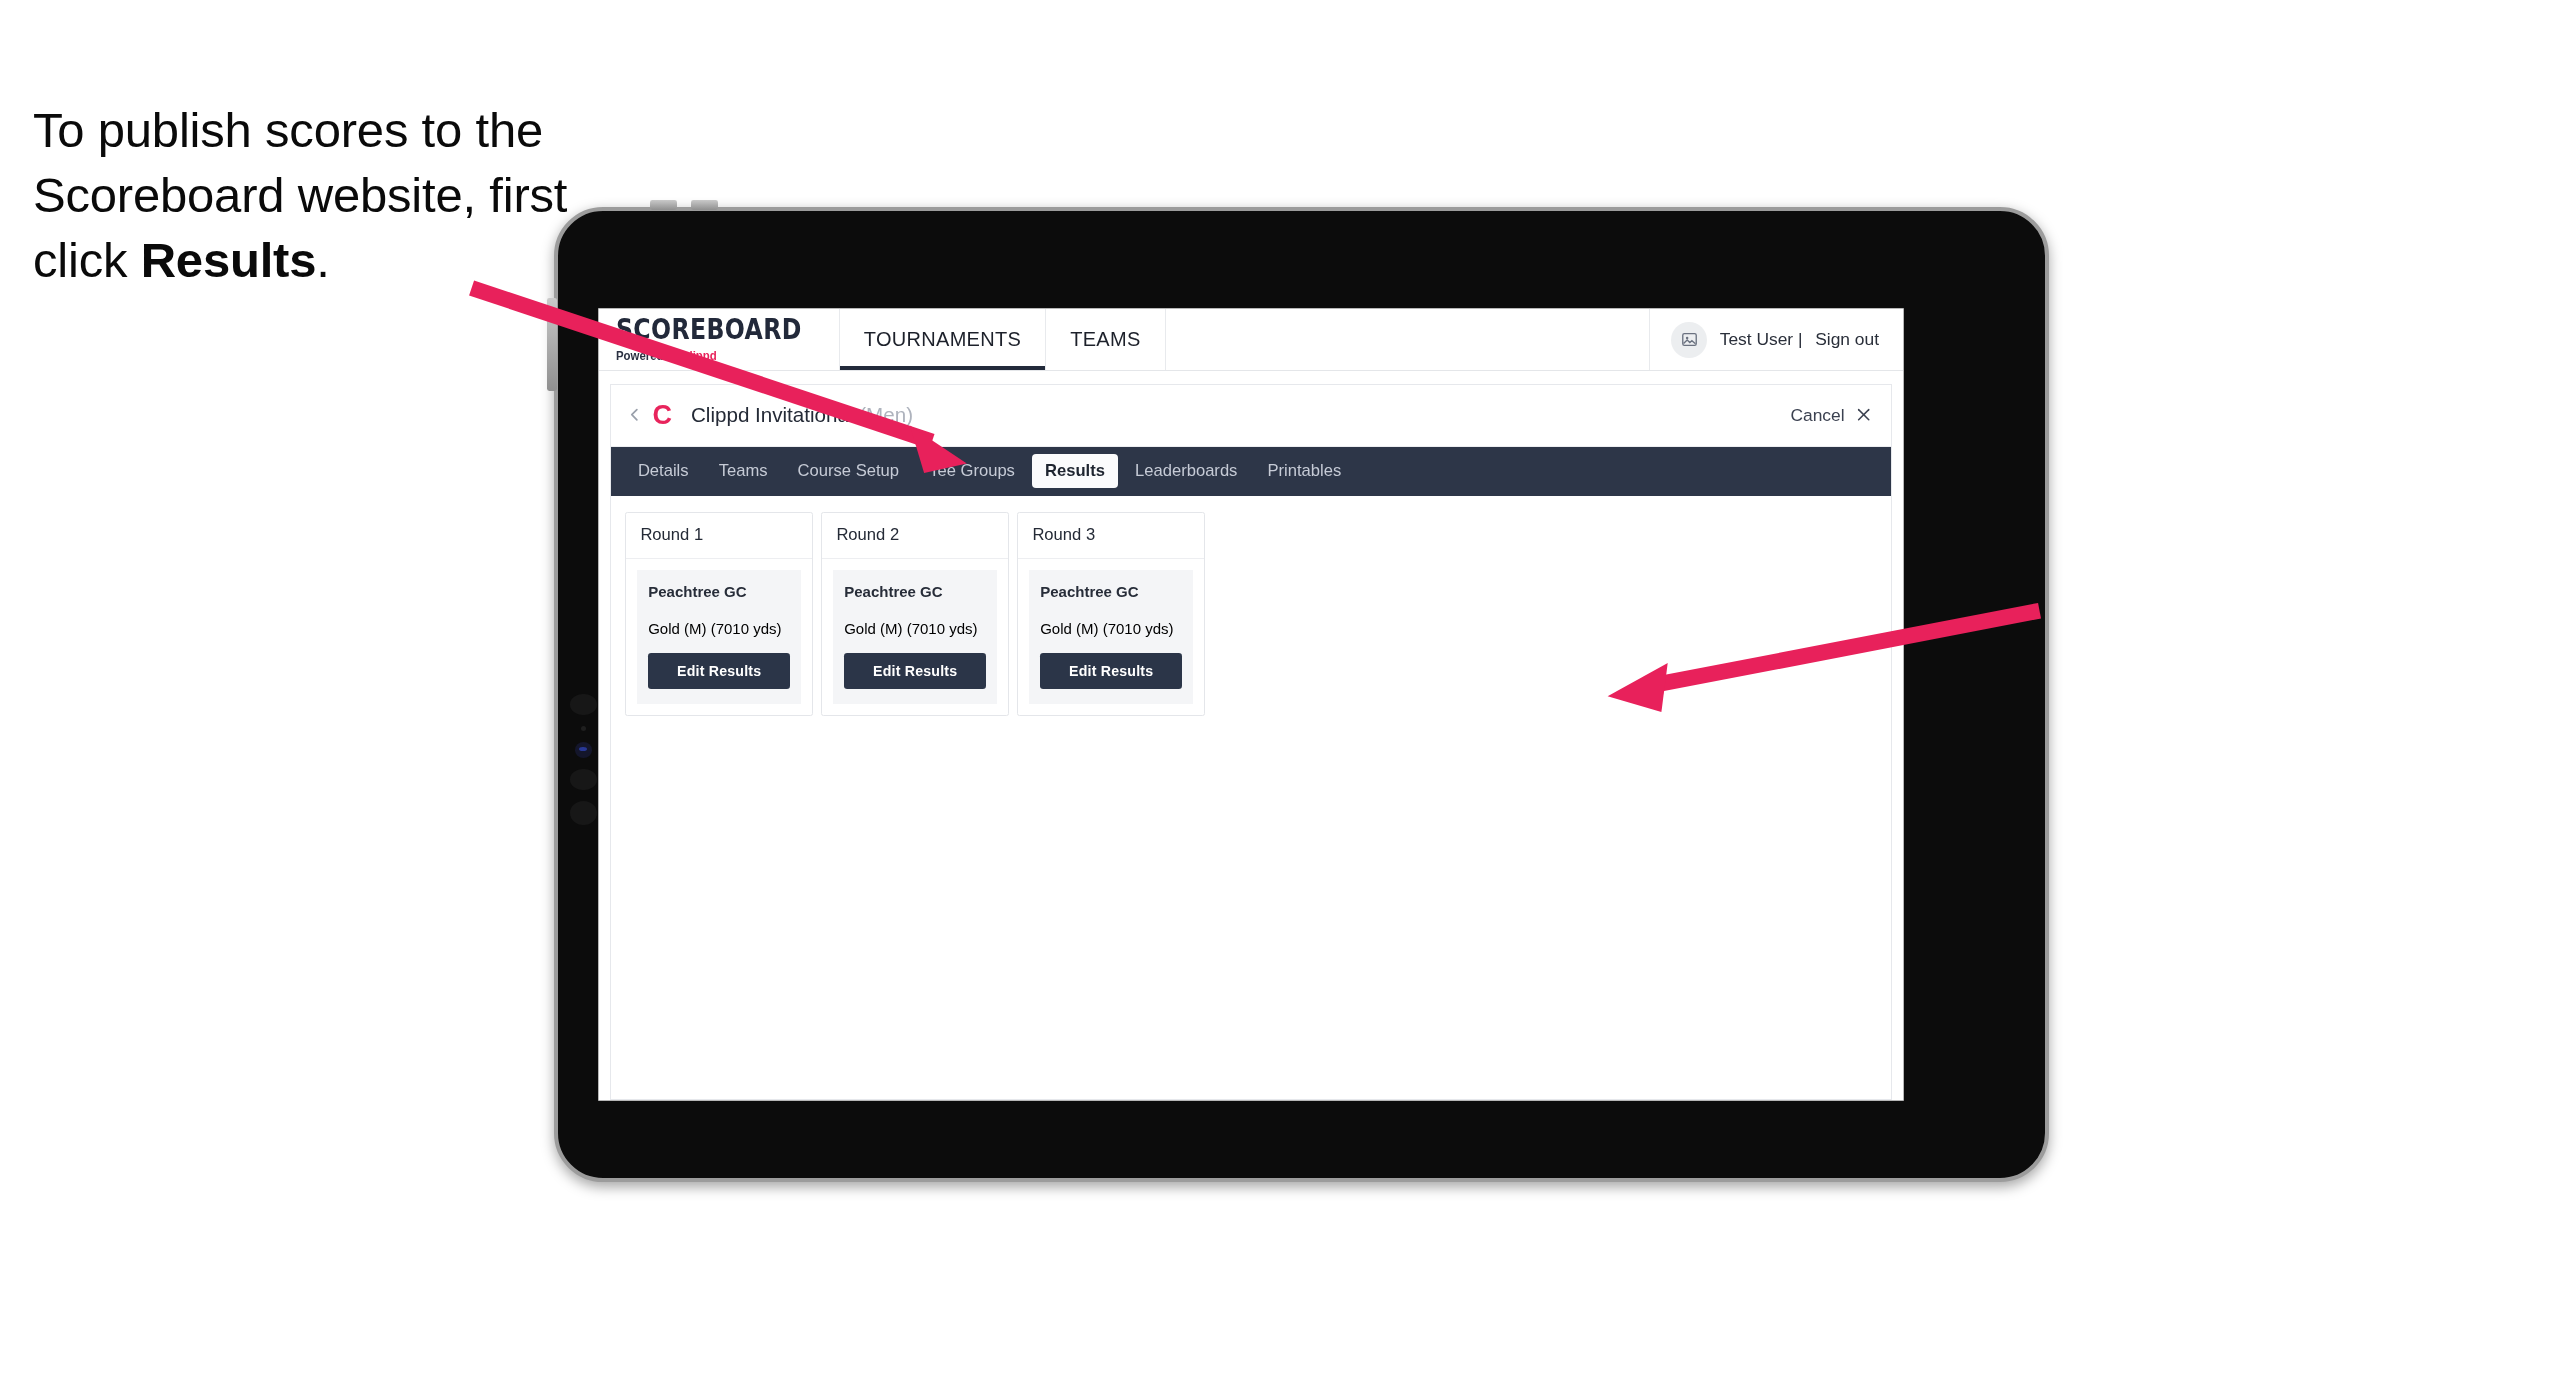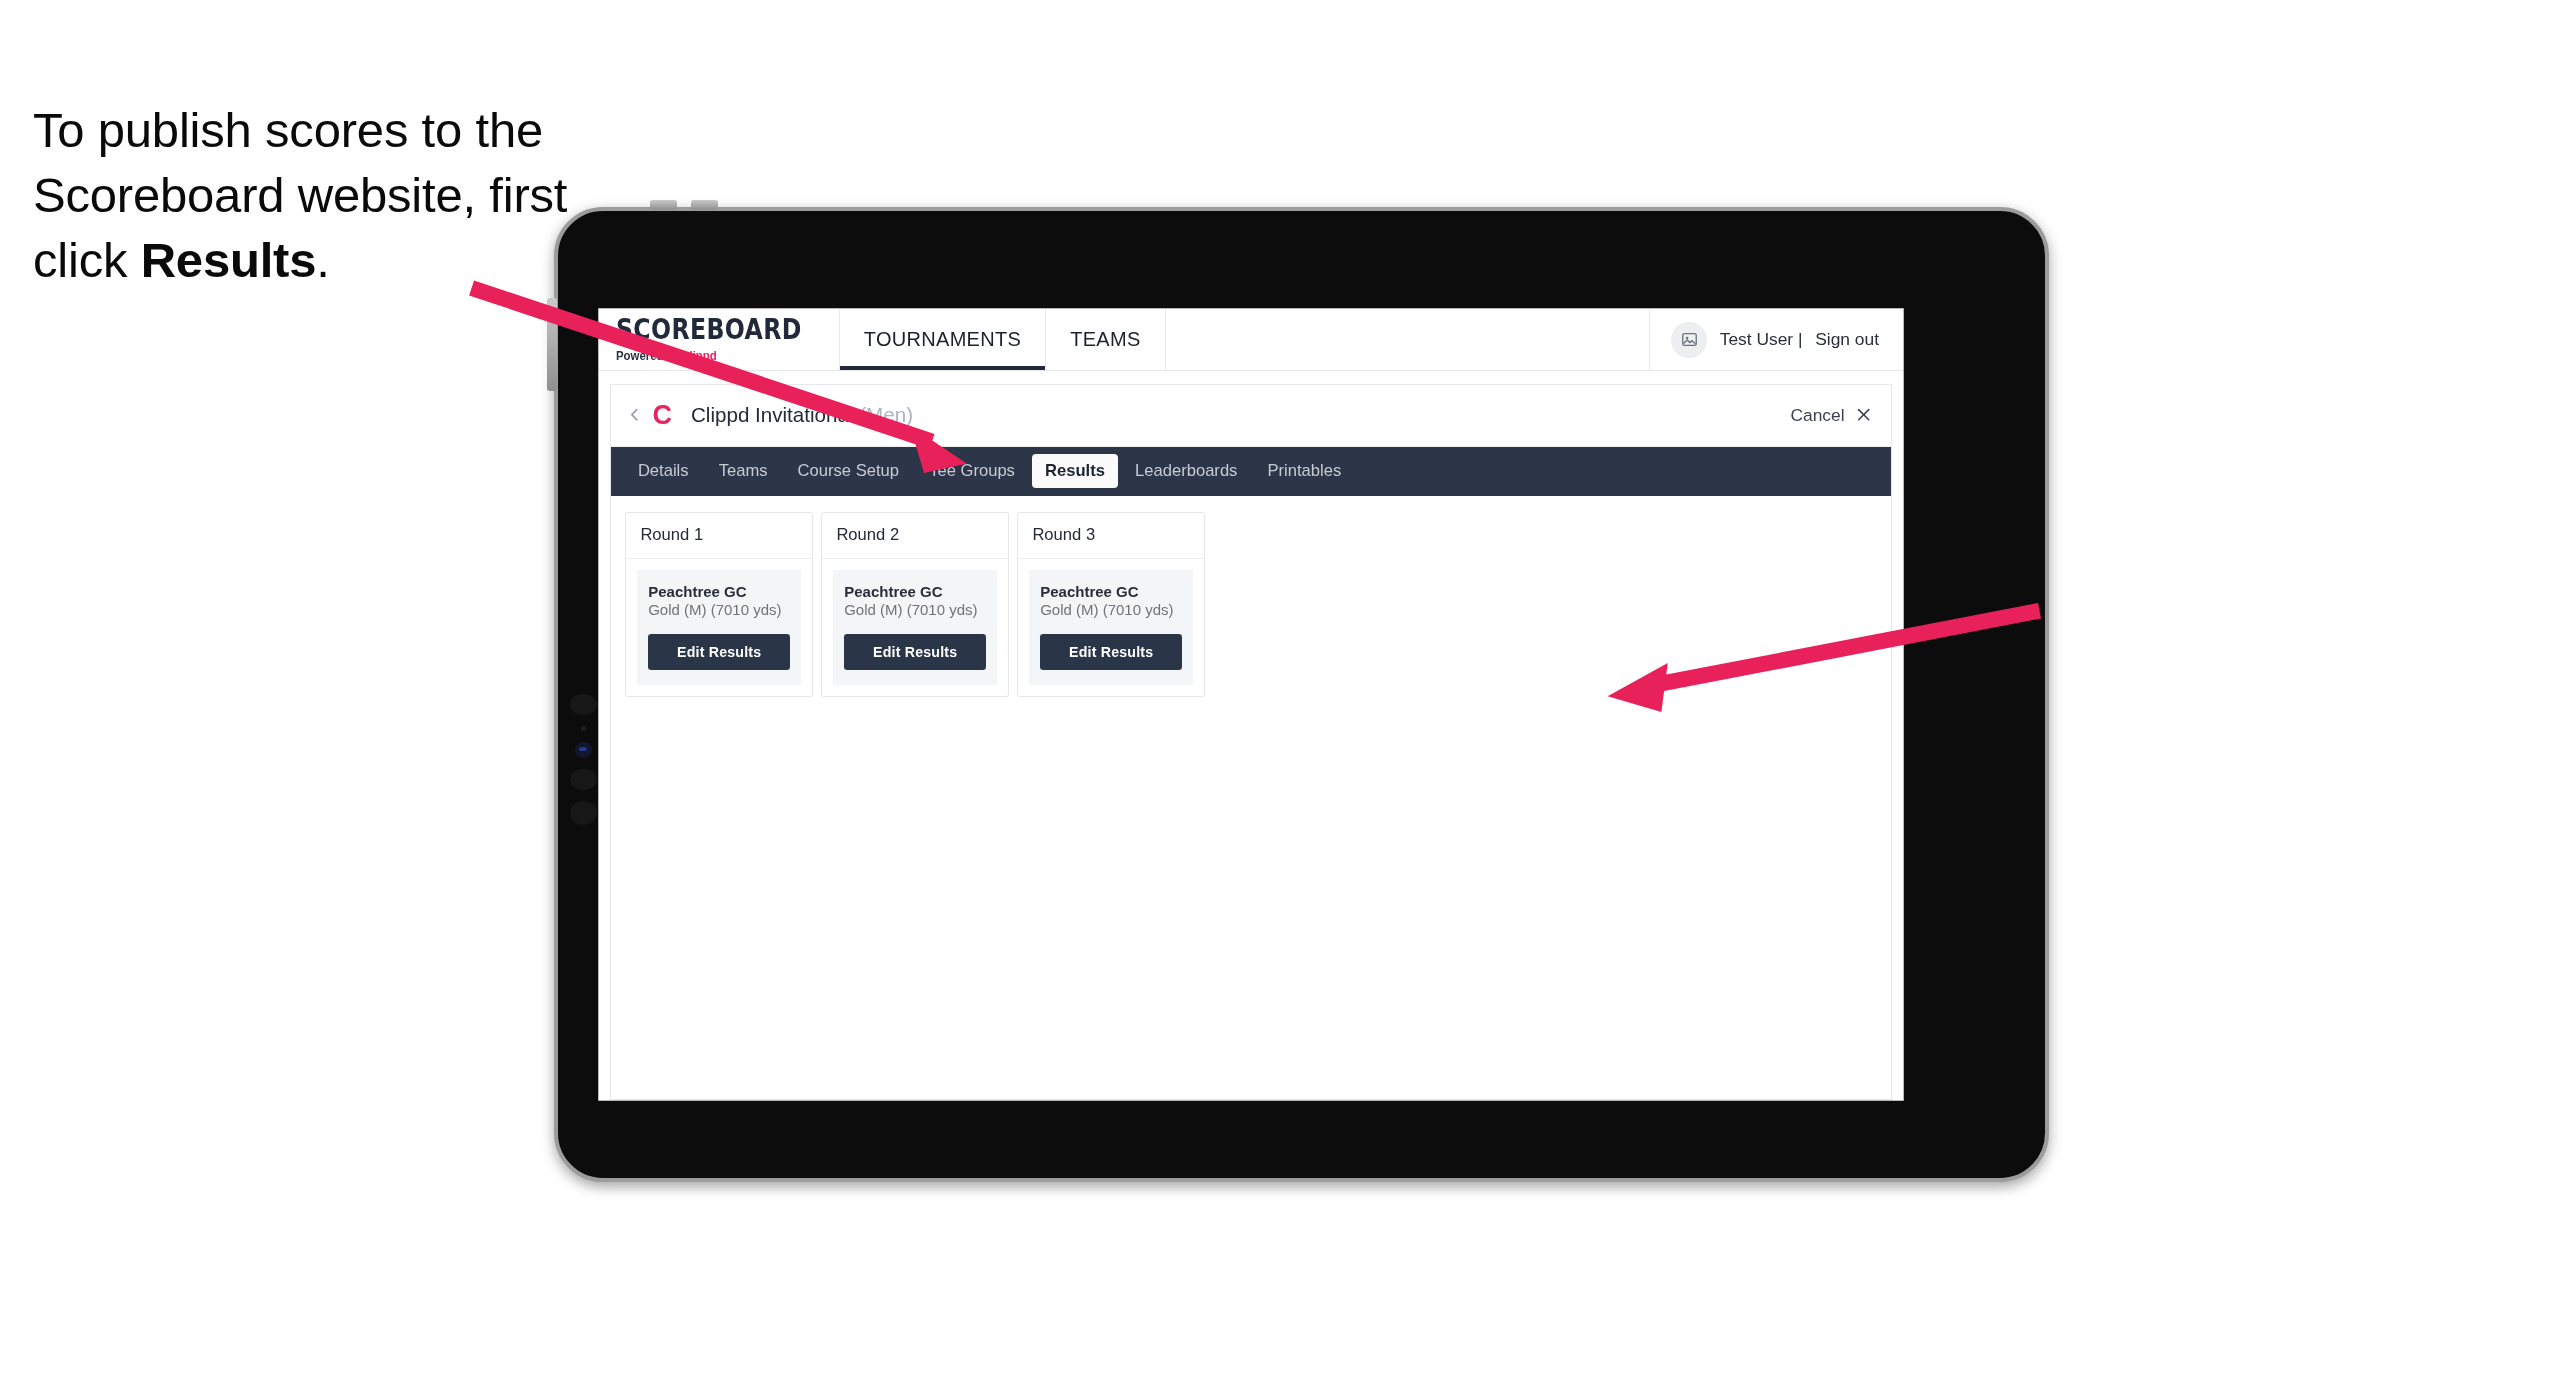--- a/index.html
+++ b/index.html
@@ -161,21 +161,21 @@
     border-radius: 2.4px;
     overflow: hidden;
   }
   .round-head {
     padding: 12.7px 14.2px; font-size: 16.6px; color: #242a36;
     border-bottom: 0.8px solid #edeef1;
   }
   .round-body { padding: 11px; }
   .course-box { background: #f4f5f7; padding: 12.7px 11px 14.2px 11px; }
   .course-name { font-size: 15px; font-weight: 700; color: #272d39; }
-  .course-tee  { font-size: 15px; color: #737373; margin-top: 1px; }
+  .course-tee  { font-size: 15px; color: #000000; margin-top: 20px; }
   .edit-btn {
     display: block; width: 100%; margin-top: 16px;
     background: #2b3548; color: #fff;
     border: none; border-radius: 3.2px;
     font-family: "Liberation Sans", sans-serif;
     font-size: 14.2px; font-weight: 700; letter-spacing: 0.2px;
     padding: 10.3px 0; text-align: center;
   }
 </style>
 </head>

